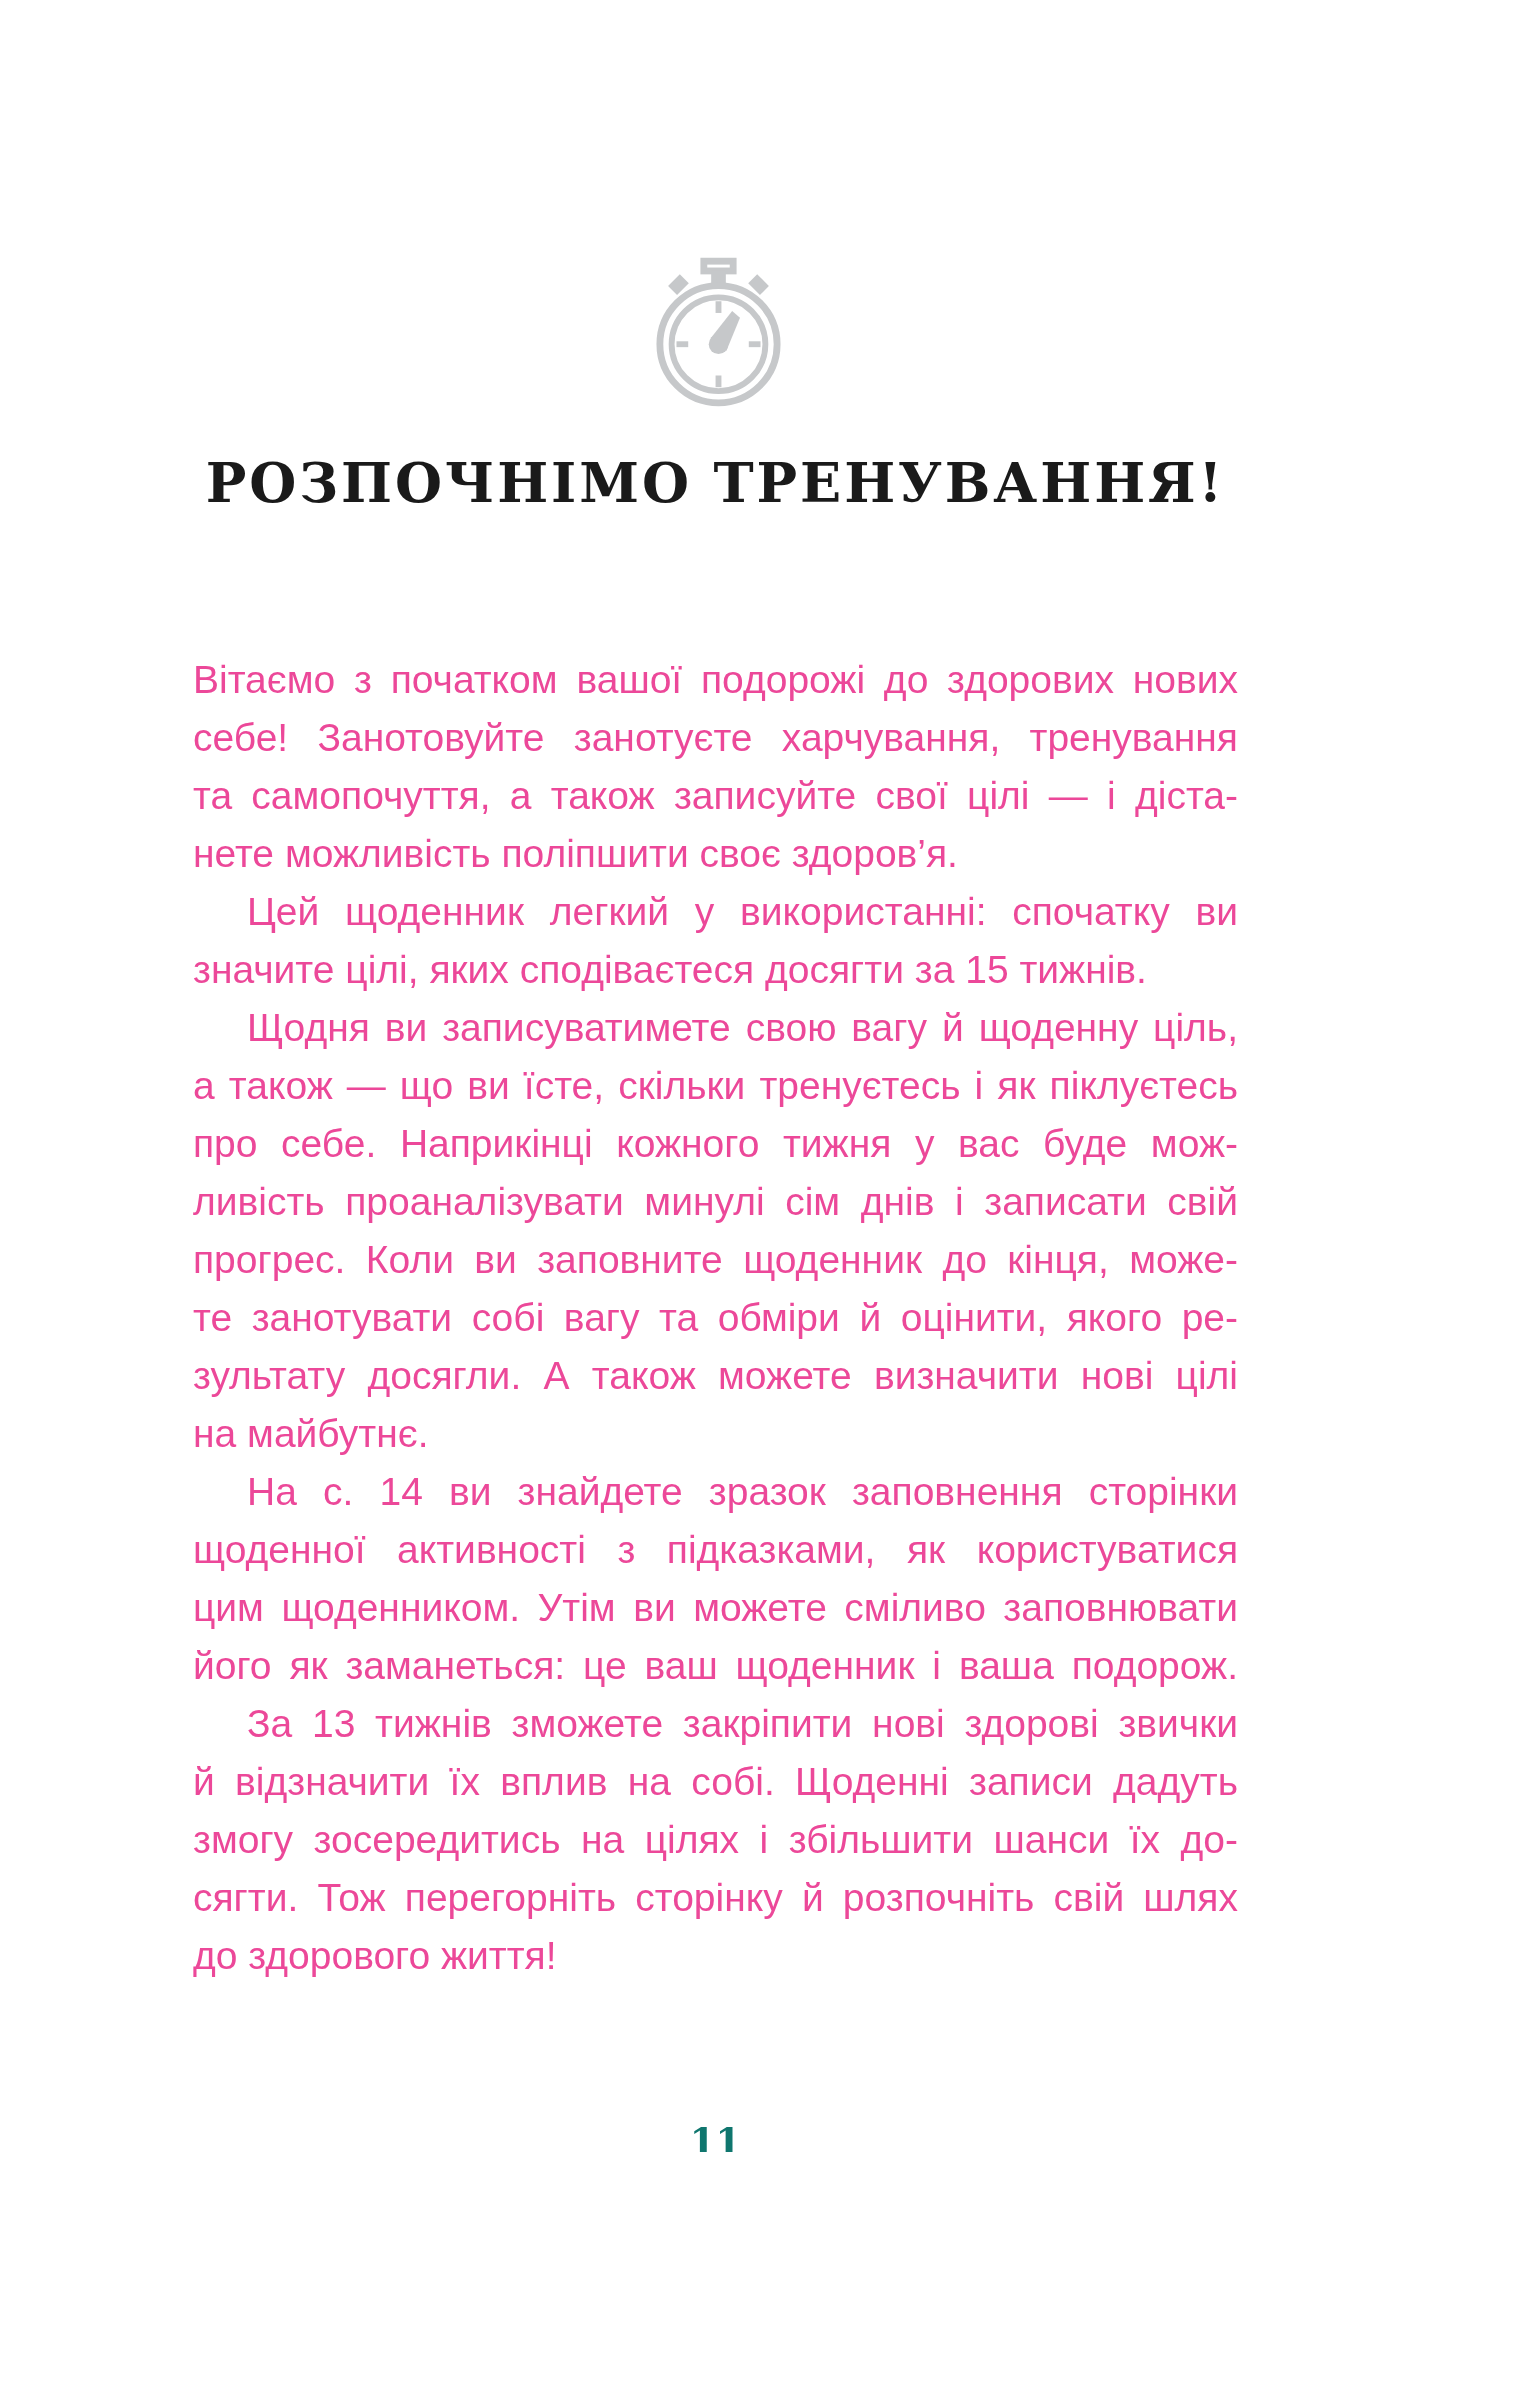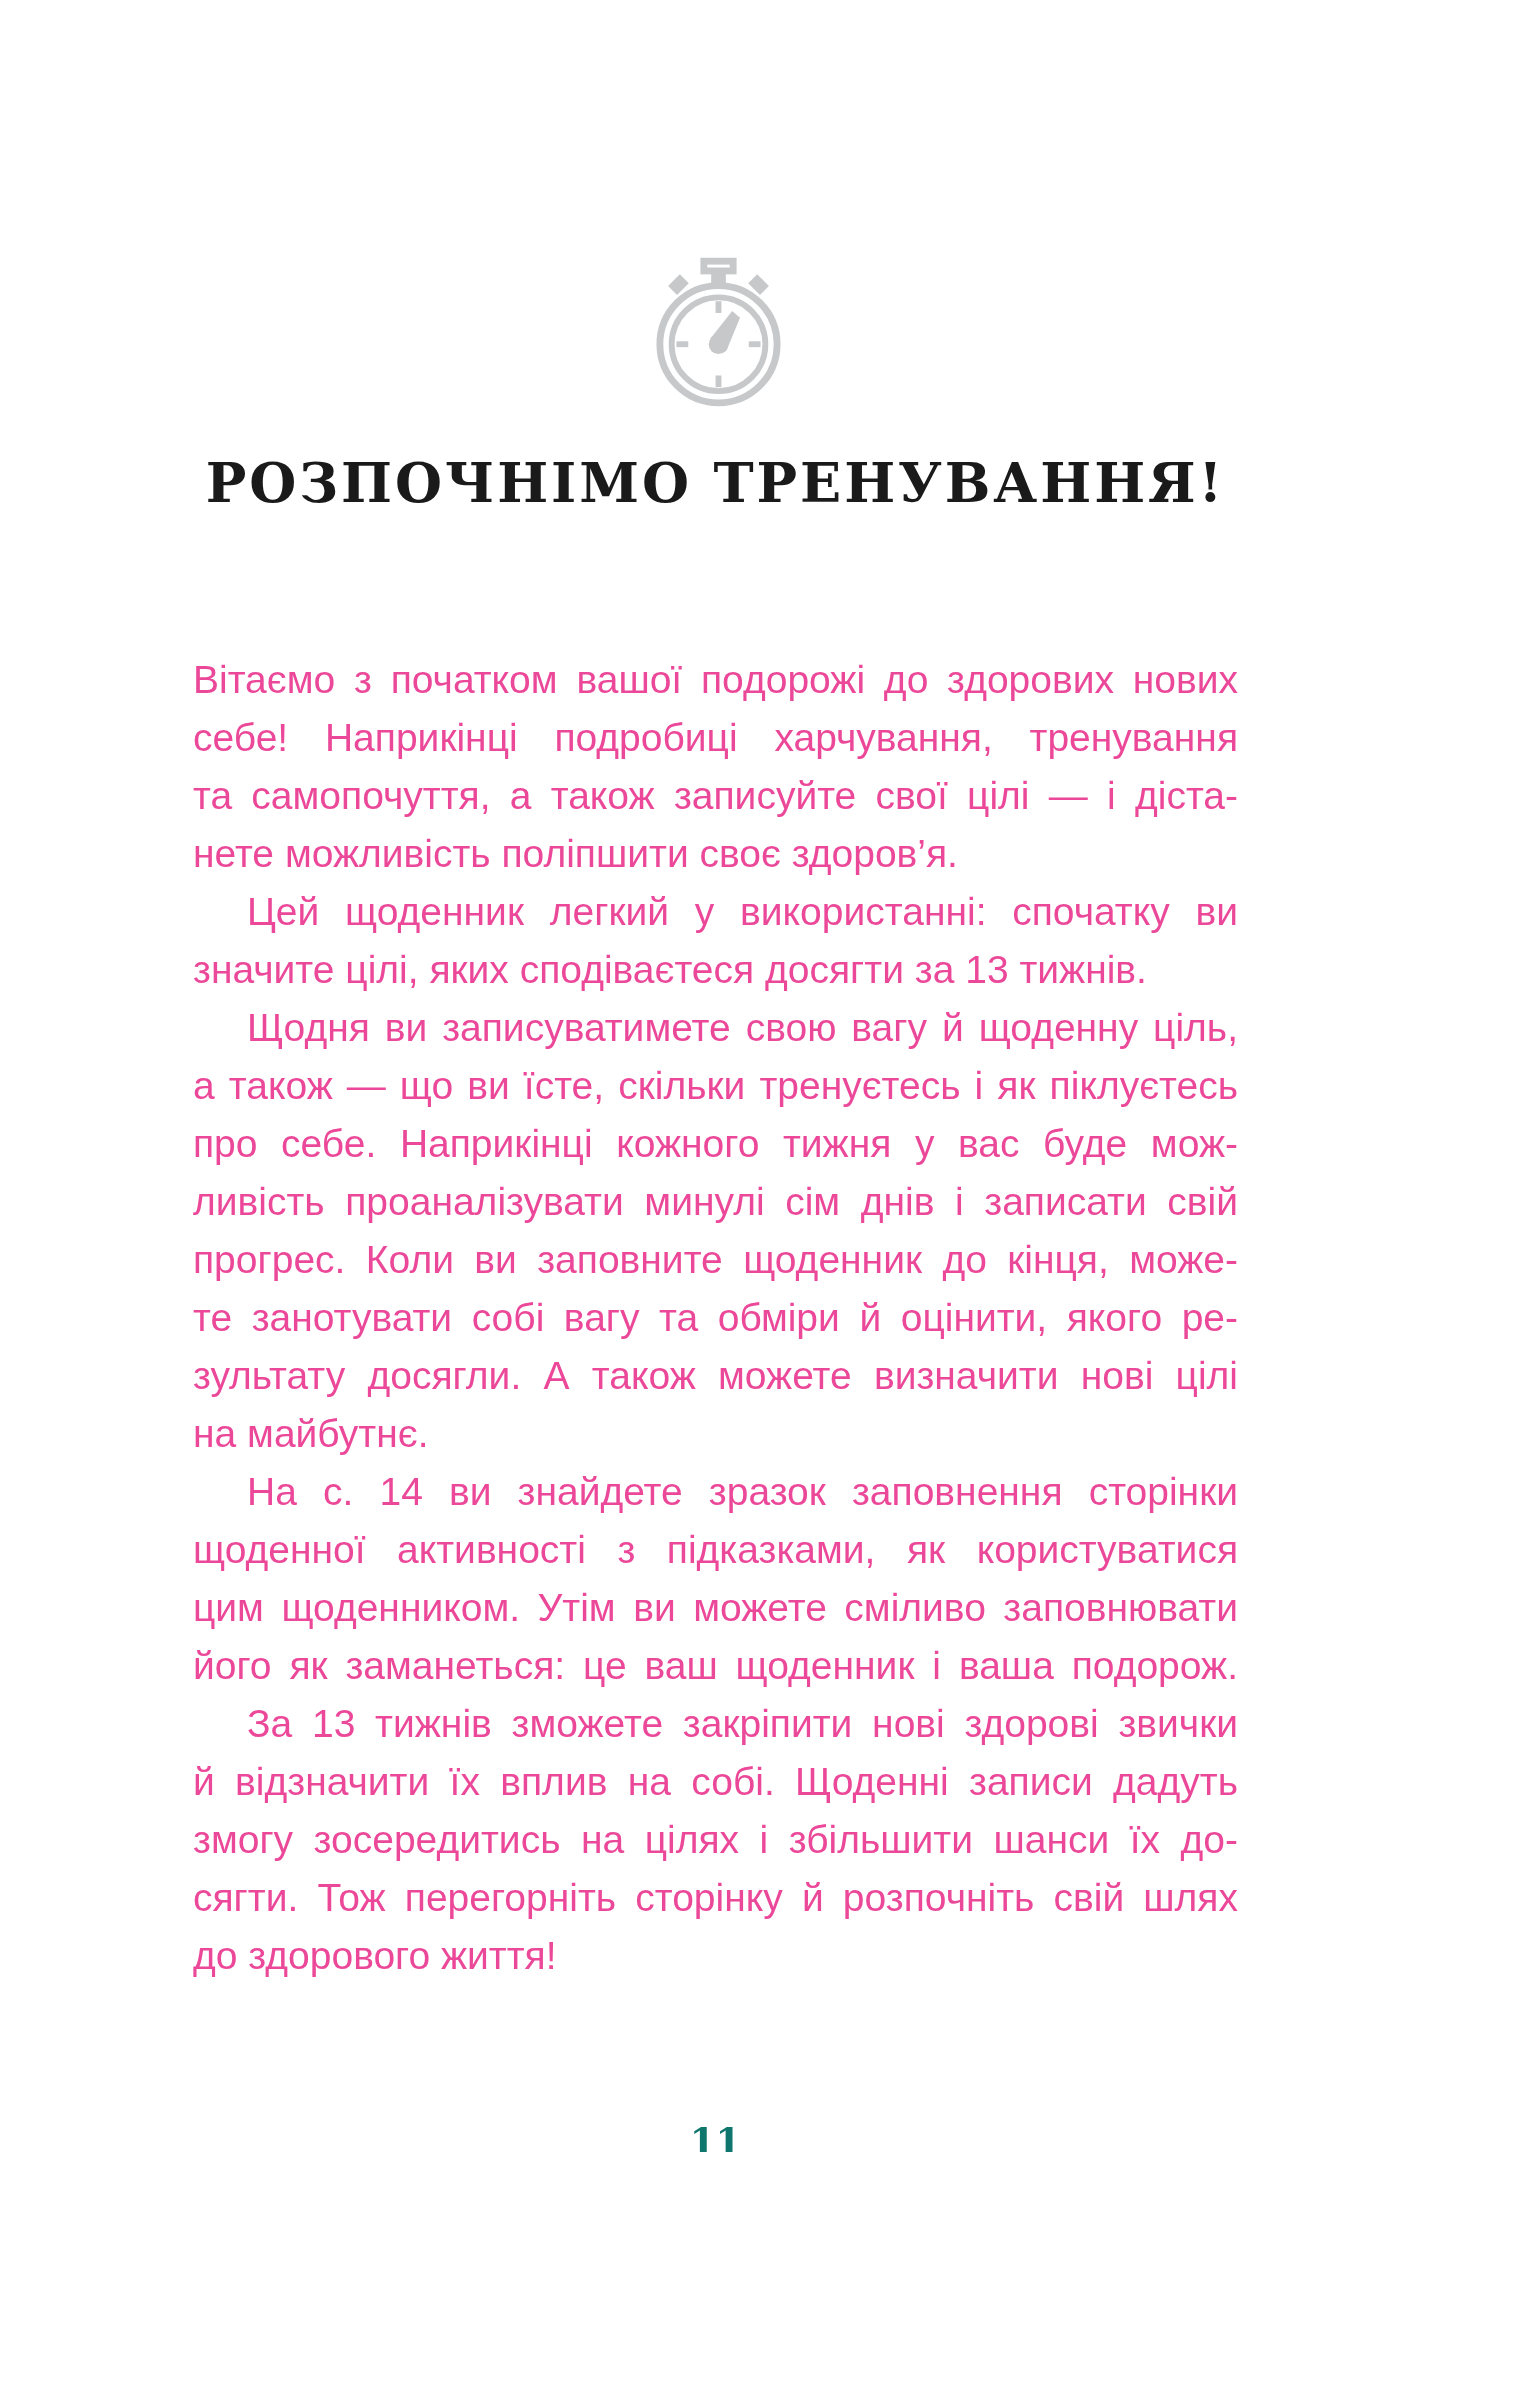--- a/index.html
+++ b/index.html
@@ -76,25 +76,25 @@
 
       <circle cx="65" cy="90" r="10" fill="#c6c8ca"></circle>
       <polygon points="57,84 73,97 87,63 79,56" fill="#c6c8ca"></polygon>
     </svg>
   </div>
 
   <h1 class="chapter-title">РОЗПОЧНІМО ТРЕНУВАННЯ!</h1>
 
   <div class="body-text" id="bodyText">
       <div class="line">Вітаємо з початком вашої подорожі до здорових нових</div>
-      <div class="line">себе! Наприкінці подробиці харчування, тренування</div>
+      <div class="line">себе! Занотовуйте занотуєте харчування, тренування</div>
       <div class="line">та самопочуття, а також записуйте свої цілі — і діста-</div>
       <div class="line end">нете можливість поліпшити своє здоров’я.</div>
       <div class="line indent">Цей щоденник легкий у використанні: спочатку ви</div>
-      <div class="line end">значите цілі, яких сподіваєтеся досягти за 13 тижнів.</div>
+      <div class="line end">значите цілі, яких сподіваєтеся досягти за 15 тижнів.</div>
       <div class="line indent">Щодня ви записуватимете свою вагу й щоденну ціль,</div>
       <div class="line">а також — що ви їсте, скільки тренуєтесь і як піклуєтесь</div>
       <div class="line">про себе. Наприкінці кожного тижня у вас буде мож-</div>
       <div class="line">ливість проаналізувати минулі сім днів і записати свій</div>
       <div class="line">прогрес. Коли ви заповните щоденник до кінця, може-</div>
       <div class="line">те занотувати собі вагу та обміри й оцінити, якого ре-</div>
       <div class="line">зультату досягли. А також можете визначити нові цілі</div>
       <div class="line end">на майбутнє.</div>
       <div class="line indent">На с. 14 ви знайдете зразок заповнення сторінки</div>
       <div class="line">щоденної активності з підказками, як користуватися</div>

